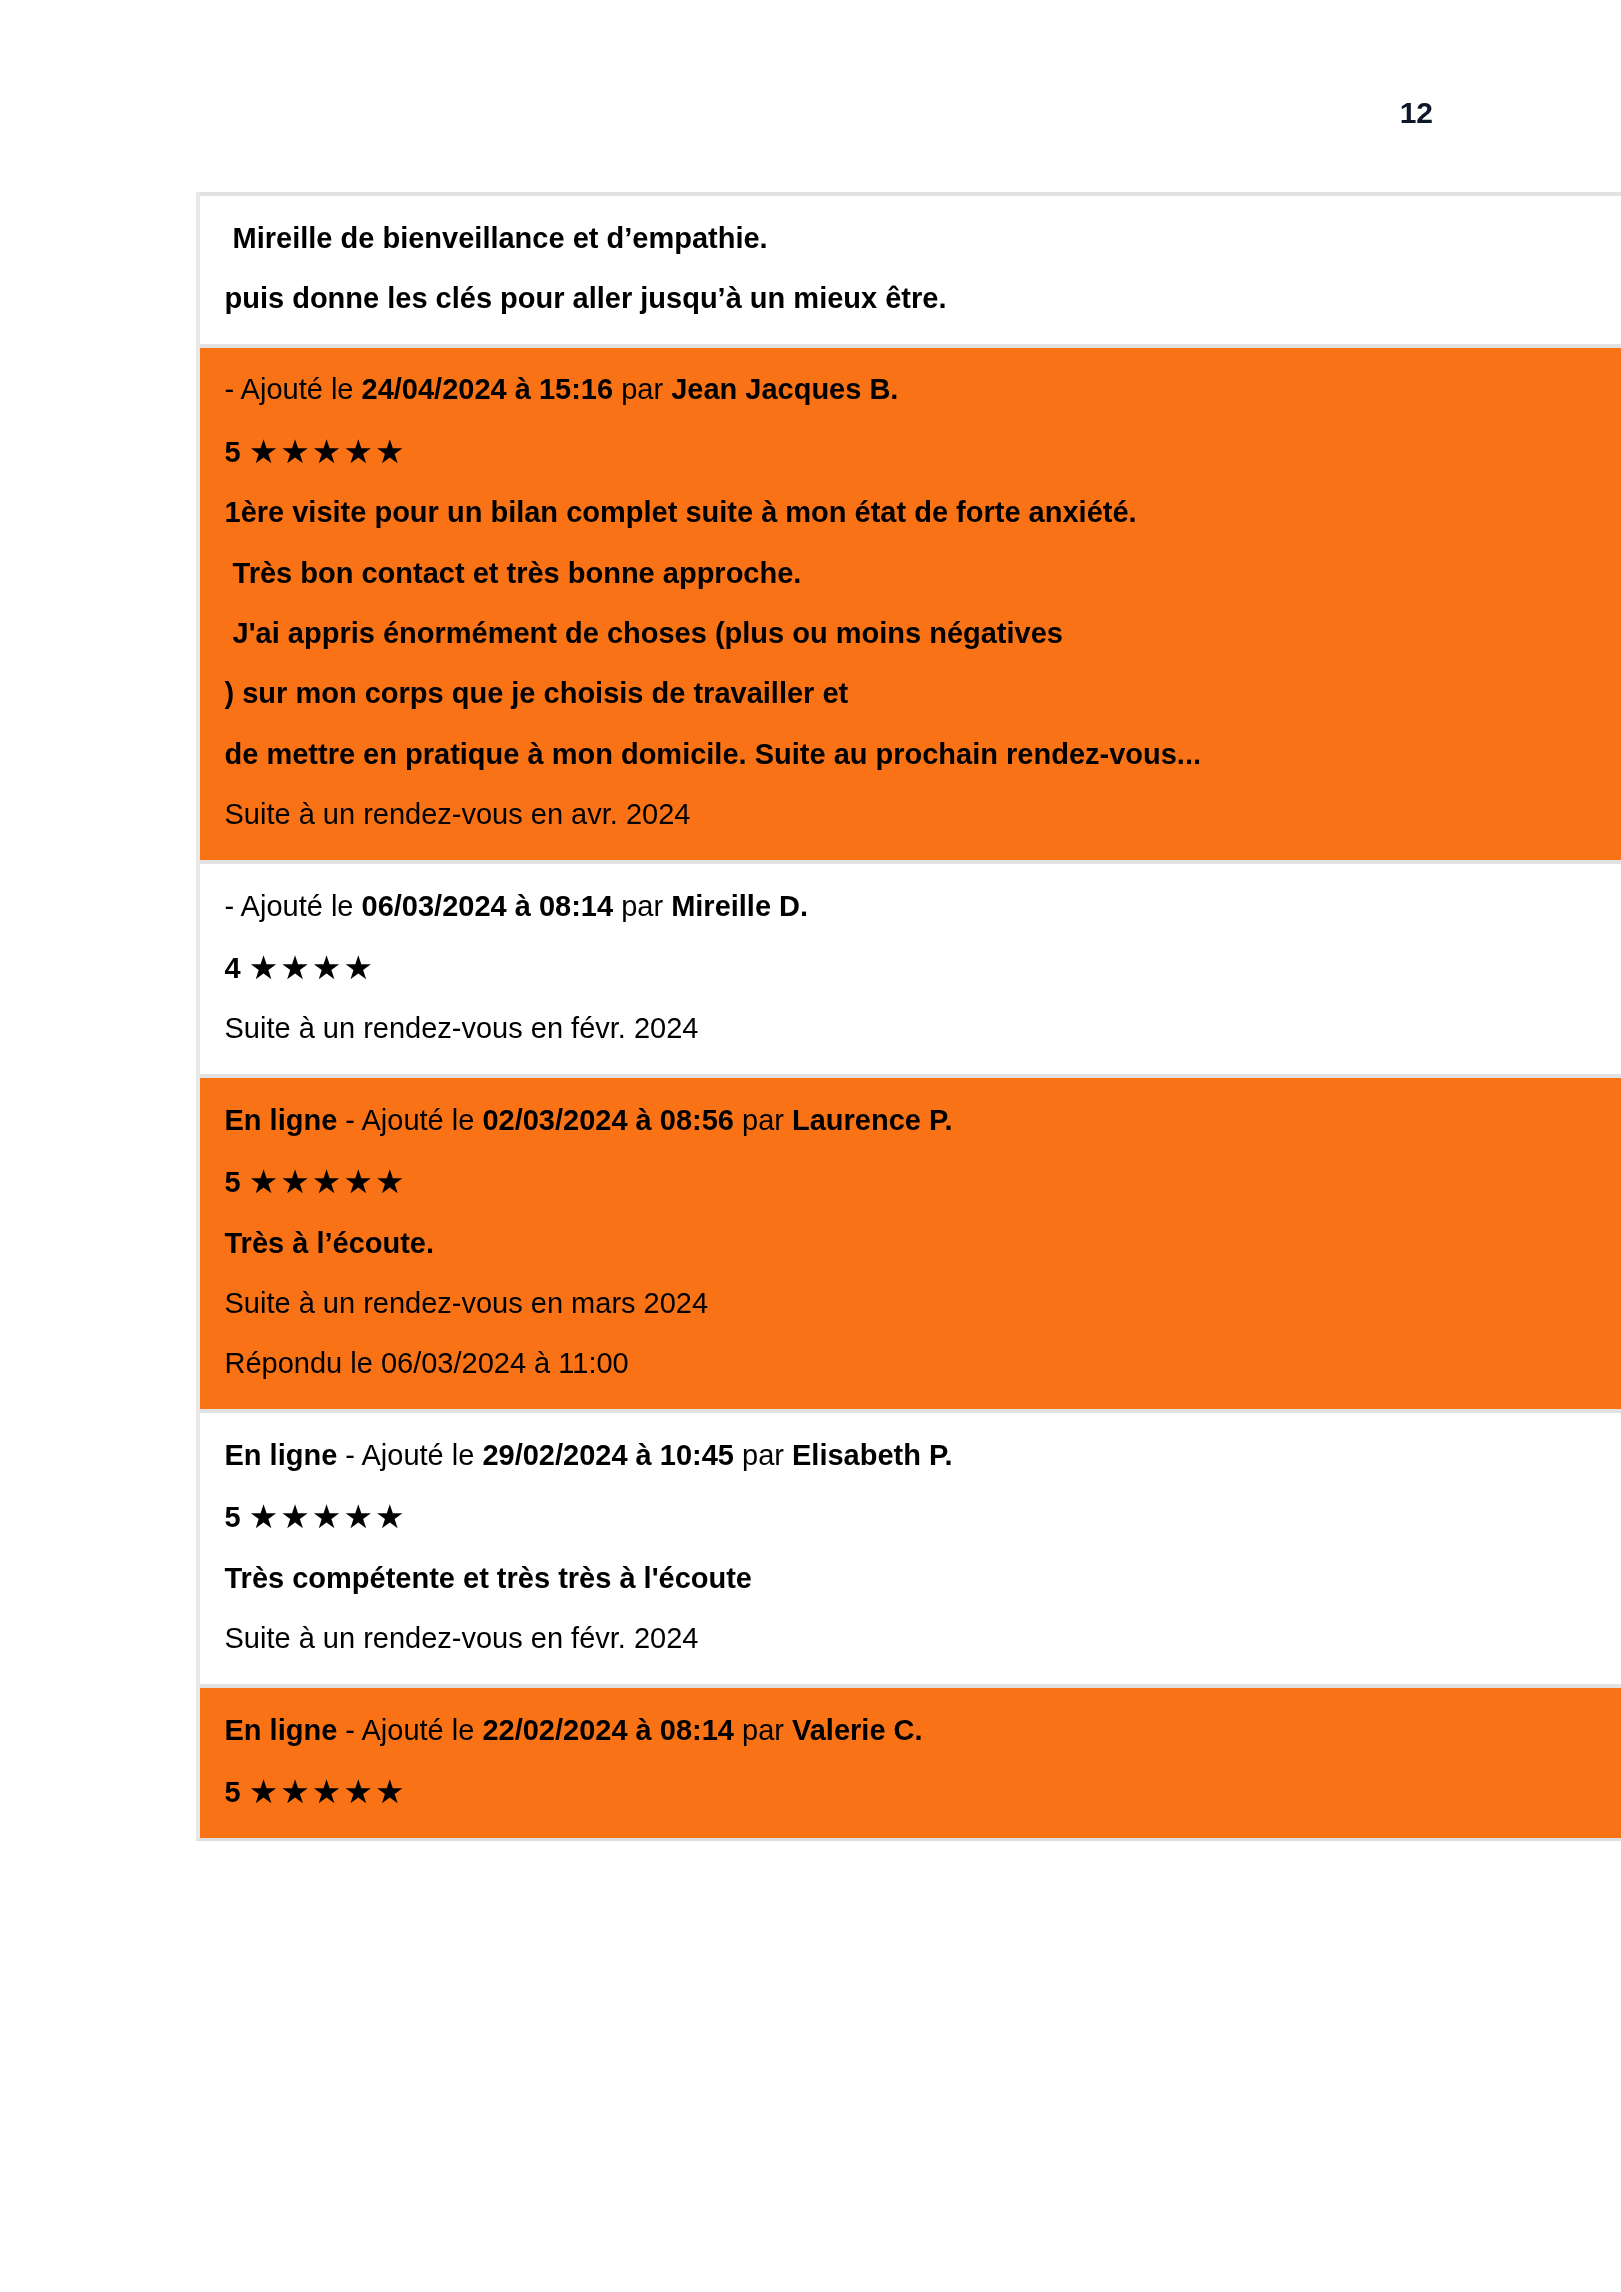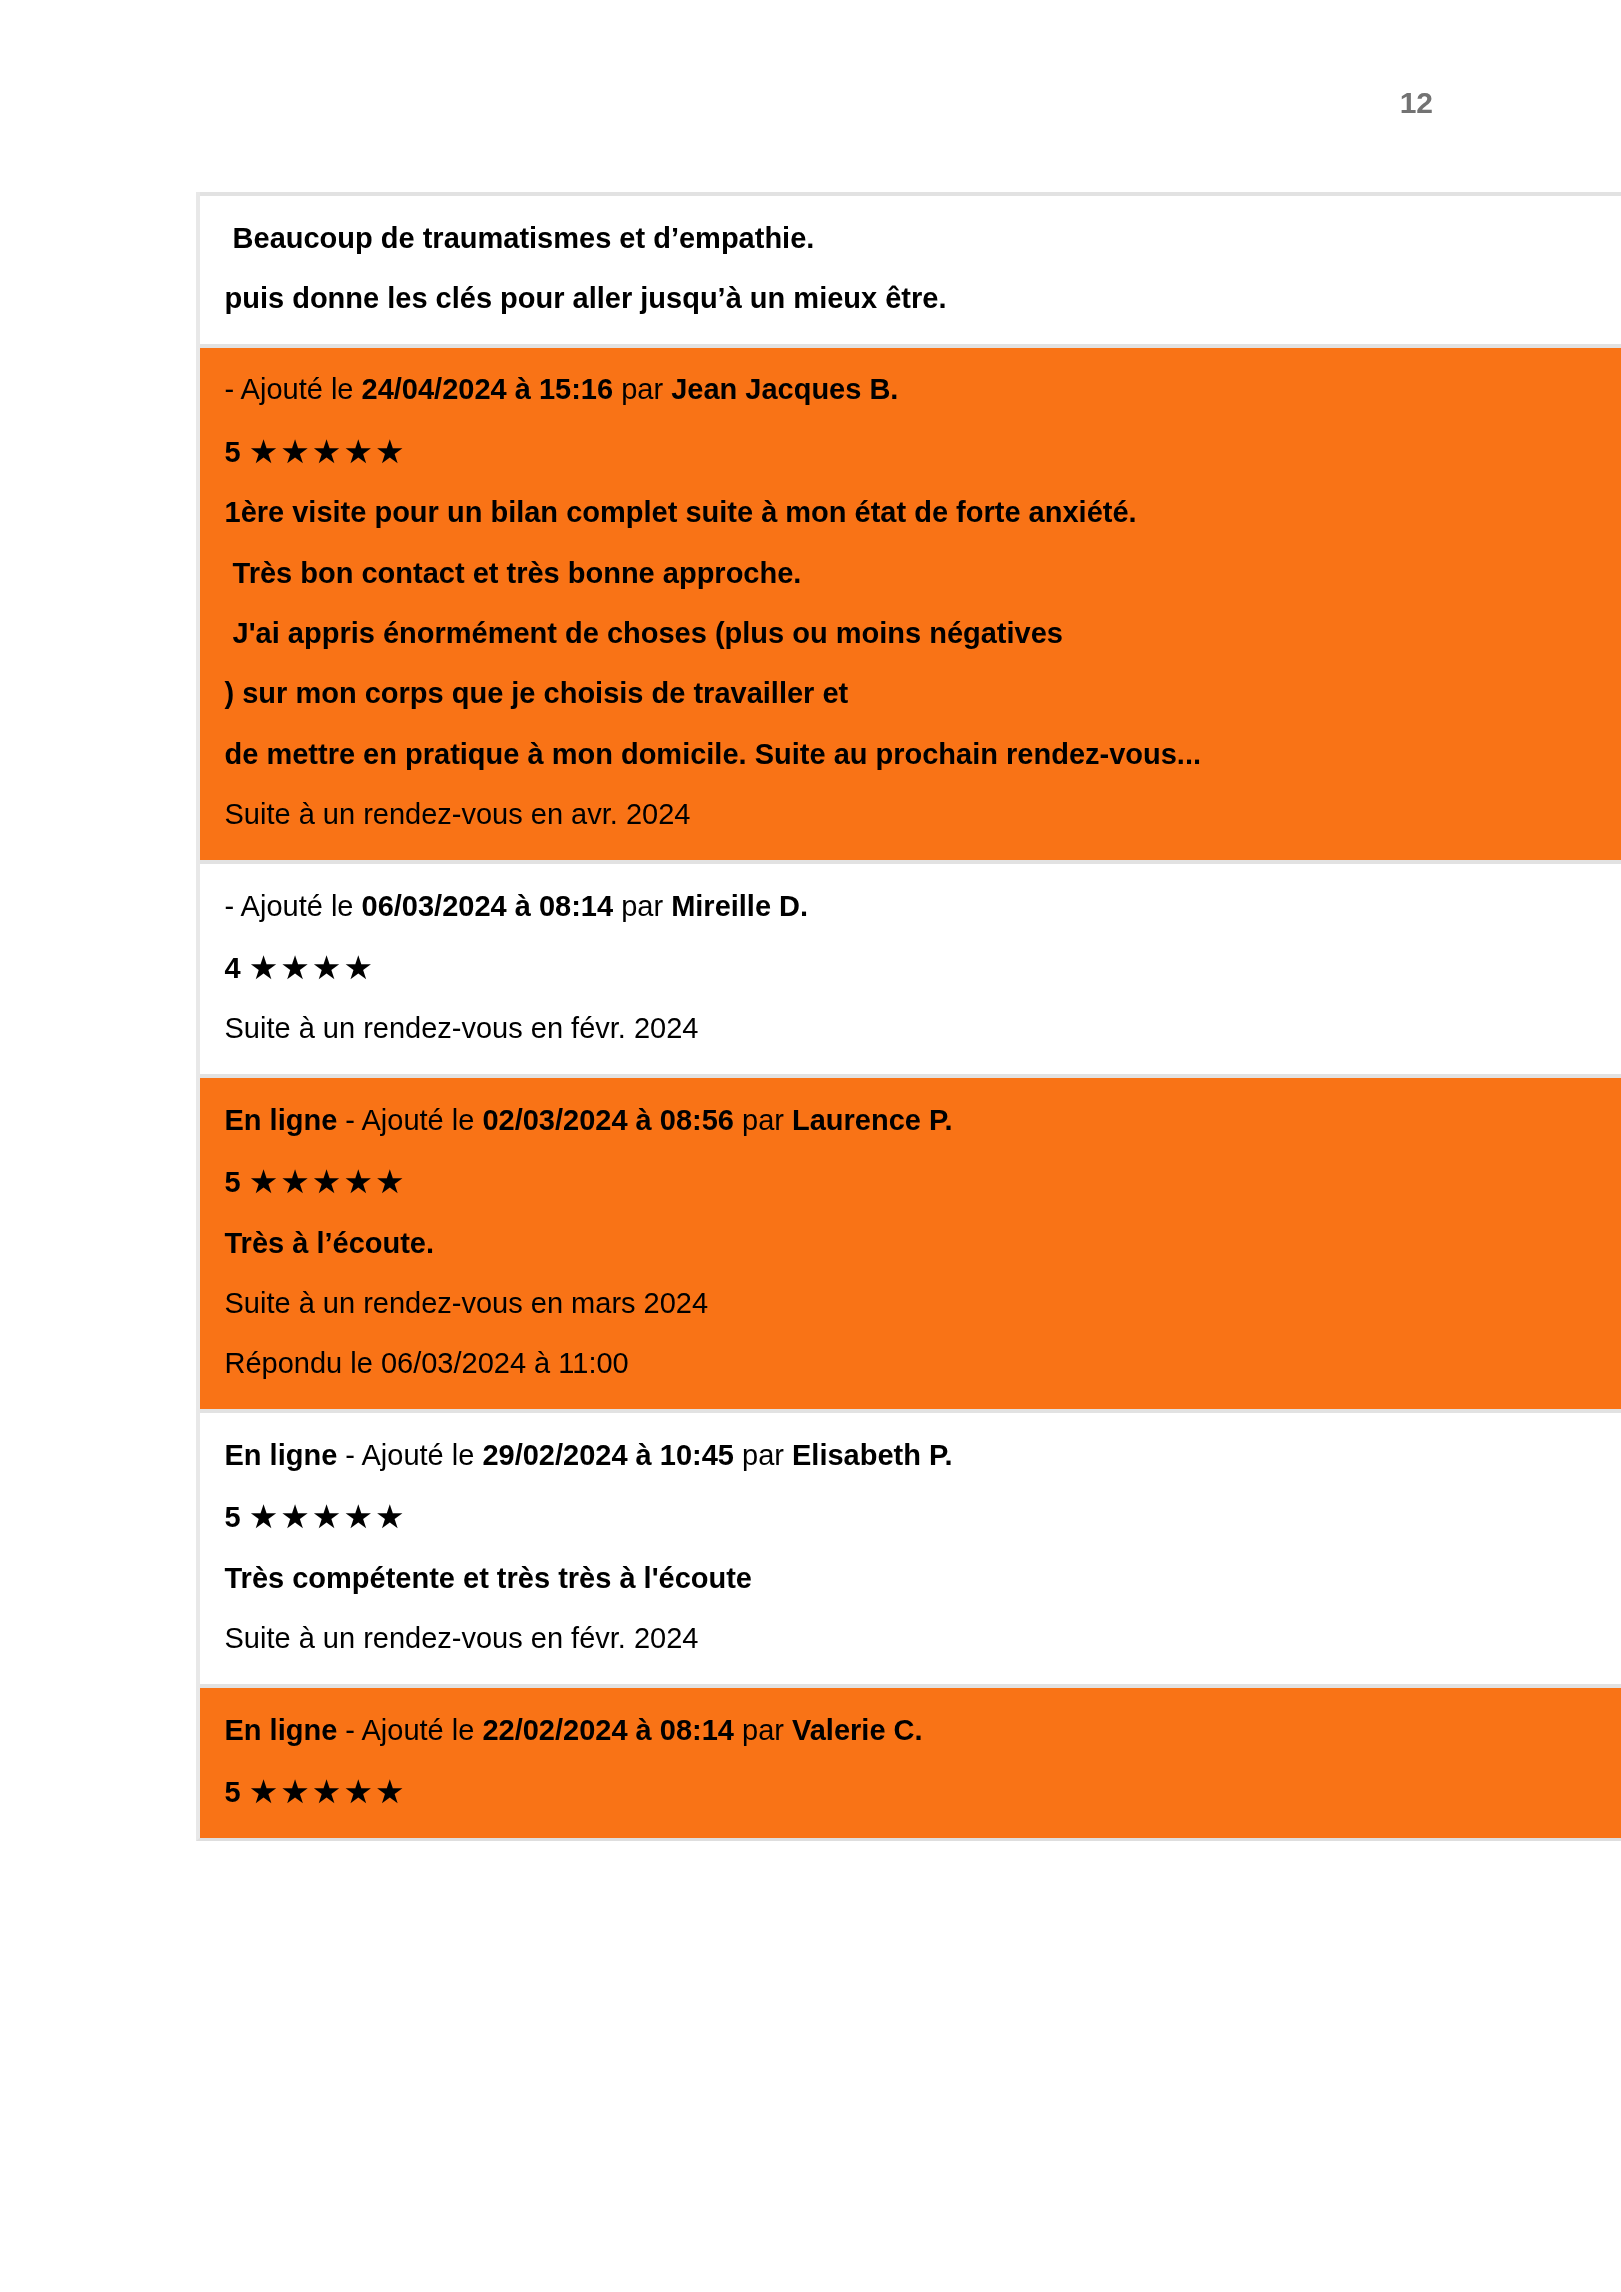--- a/index.html
+++ b/index.html
@@ -11,25 +11,25 @@
   }
   .page {
     position: relative;
     width: 1621px;
     height: 2293px;
     background: #ffffff;
     overflow: hidden;
   }
   .page-number {
     position: absolute;
-    top: 86px;
+    top: 96px;
     right: 188px;
     font-size: 30px;
     font-weight: 700;
-    color: #737373;
+    color: #0f172a;
   }
   .reviews-card {
     position: absolute;
     left: 196px;
     top: 192px;
     width: 1425px;
     border-left: 4.9px solid #e8e8e8;
     border-bottom: 3.9px solid #dedede;
     box-sizing: border-box;
   }
@@ -66,21 +66,21 @@
     top: 1px;
   }
 </style>
 </head>
 <body>
 
 <div class="page">
   <div class="page-number">12</div>
   <main class="reviews-card">
       <div class="review-item">
-        <p class="review-line"><span class="b"> Beaucoup de traumatismes et d’empathie.</span></p>
+        <p class="review-line"><span class="b"> Mireille de bienveillance et d’empathie.</span></p>
         <p class="review-line"><span class="b">puis donne les clés pour aller jusqu’à un mieux être.</span></p>
       </div>
       <div class="review-item alt">
         <p class="meta"><span>- Ajouté le </span><span class="b">24/04/2024 à 15:16</span><span> par </span><span class="b">Jean Jacques B.</span></p>
         <p class="rating"><span class="num">5</span><span> </span><span class="stars">★★★★★</span></p>
         <p class="review-line"><span class="b">1ère visite pour un bilan complet suite à mon état de forte anxiété.</span></p>
         <p class="review-line"><span class="b"> Très bon contact et très bonne approche.</span></p>
         <p class="review-line"><span class="b"> J'ai appris énormément de choses (plus ou moins négatives</span></p>
         <p class="review-line"><span class="b">) sur mon corps que je choisis de travailler et</span></p>
         <p class="review-line"><span class="b">de mettre en pratique à mon domicile. Suite au prochain rendez-vous...</span></p>

